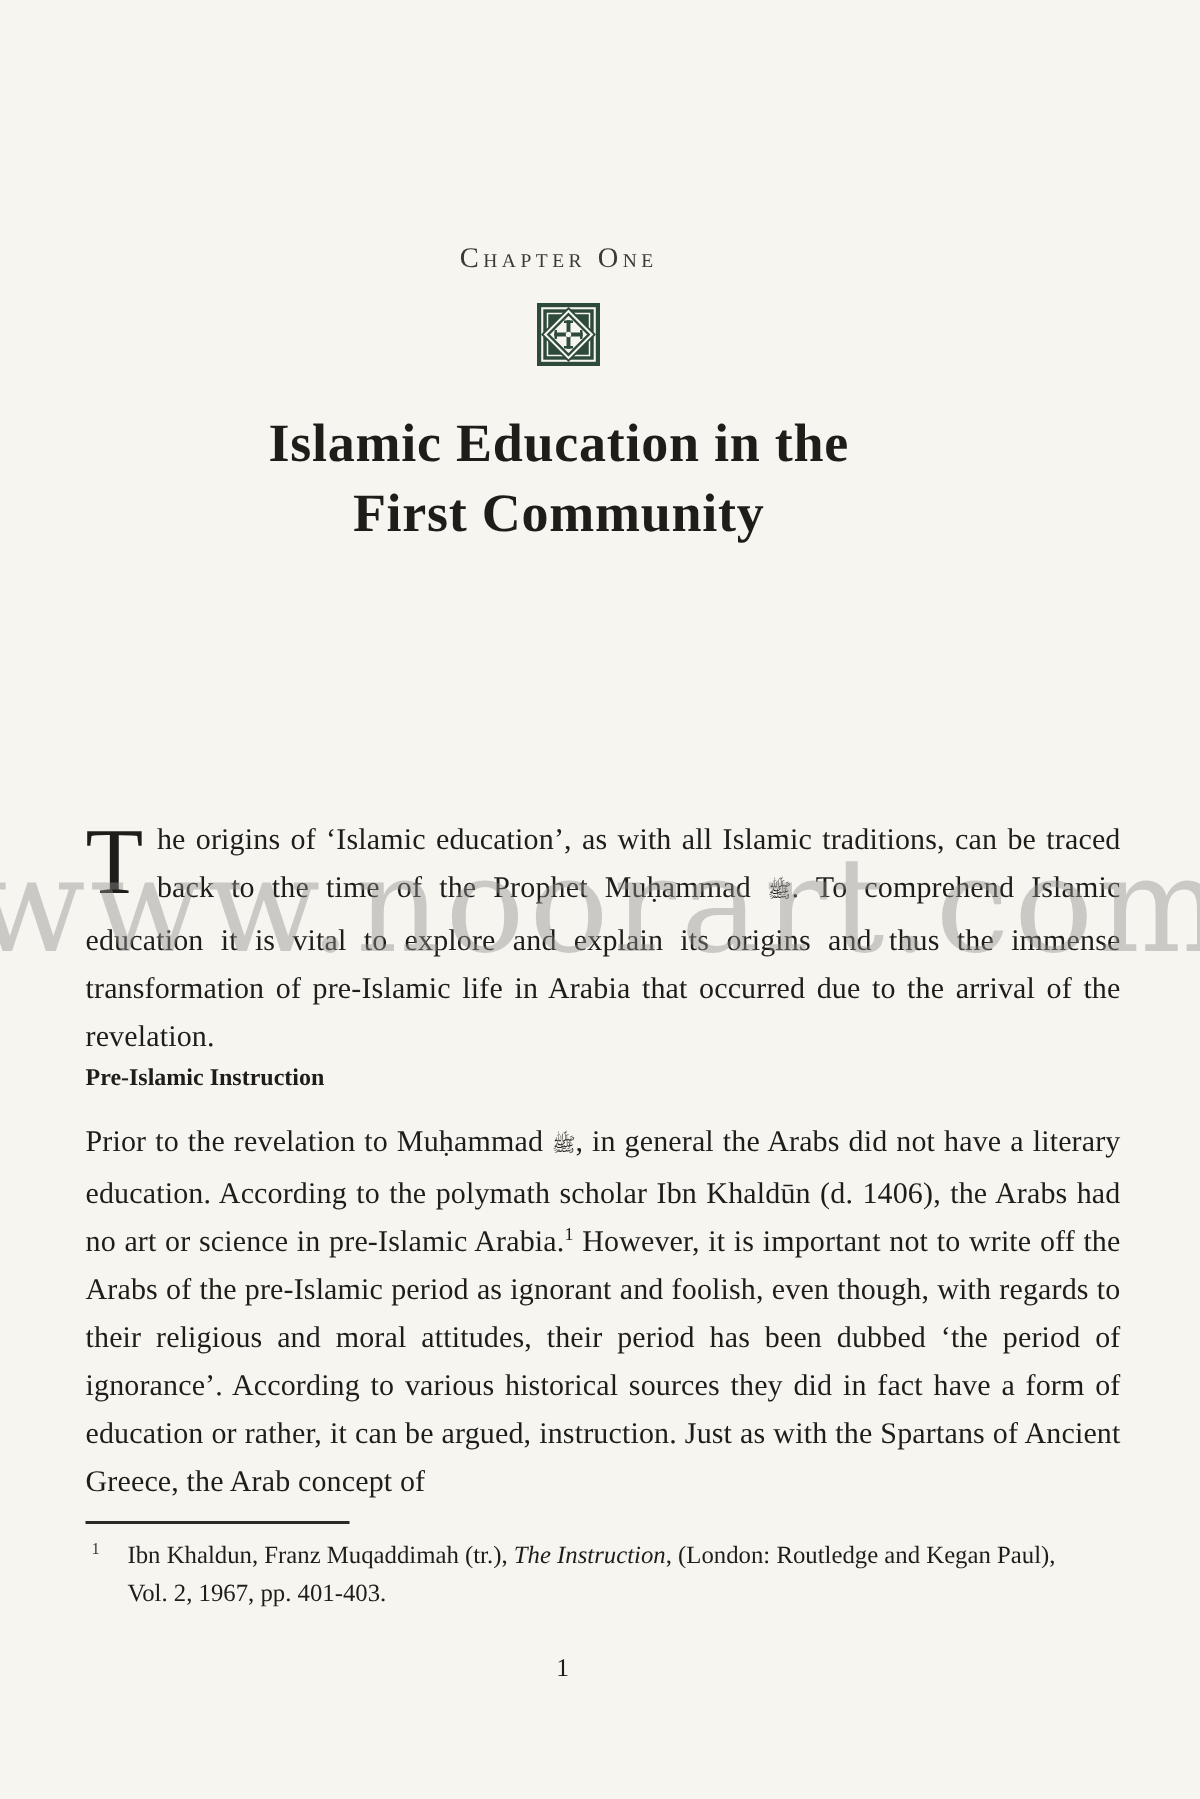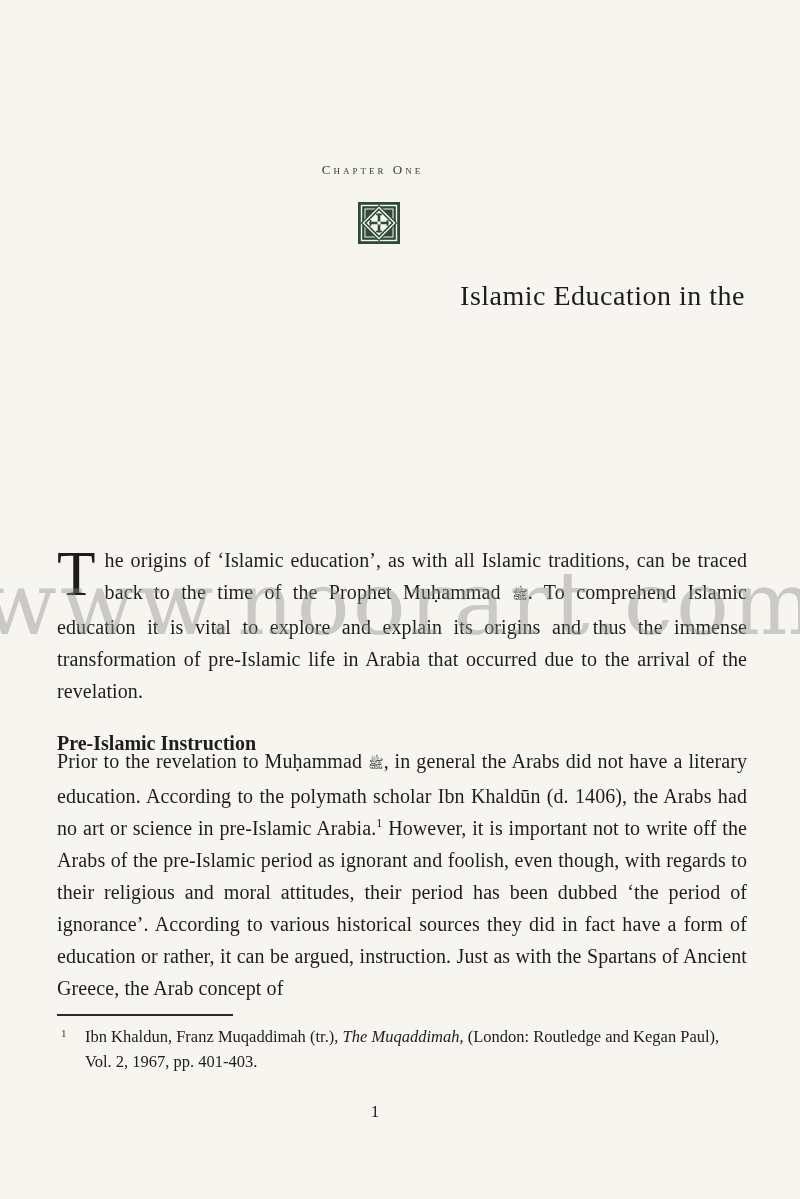--- a/index.html
+++ b/index.html
@@ -17,50 +17,50 @@
     background:var(--page-bg);
     overflow:hidden;
     font-family:"Liberation Serif","DejaVu Serif",serif;
     color:var(--text-color);
   }
   .chapter-label{
     position:absolute;top:162px;left:0;right:55px;
     text-align:center;
     font-variant:small-caps;
     letter-spacing:3px;
-    font-size:13px;
+    font-size:19px;
     color:var(--muted-text);
   }
   .ornament{
     position:absolute;top:201px;left:357px;width:44px;height:44px;
   }
   .title-block{
     position:absolute;top:272px;left:0;right:55px;
-    text-align:right;
-    font-weight:normal;
-    font-size:28px;
+    text-align:center;
+    font-weight:bold;
+    font-size:36px;
     line-height:47px;
     letter-spacing:0.5px;
   }
   .para{
     position:absolute;left:57px;width:690px;
     font-size:20px;line-height:32px;
     text-align:justify;
     letter-spacing:0.1px;
   }
   .para1{top:524px;}
   .drop-cap{
     float:left;
     font-size:63px;
     line-height:54px;
     padding:3px 9px 0 0;
   }
   .section-heading{
-    position:absolute;top:715px;left:57px;
-    font-size:20px;font-weight:bold;
+    position:absolute;top:697px;left:57px;
+    font-size:16px;font-weight:bold;
   }
   .para2{top:729px;margin-top:16px;}
   .honorific{
     font-family:"DejaVu Sans",sans-serif;
     font-size:13px;
   }
   .fn-ref{
     font-size:12px;
     line-height:0;
     vertical-align:super;
@@ -113,31 +113,32 @@
       <polygon points="22,4.5 39.5,22 22,39.5 4.5,22" style="fill:var(--page-bg);stroke:var(--ornament-green);stroke-width:1.2"></polygon>
       <polygon points="22,8.5 35.5,22 22,35.5 8.5,22" style="fill:none;stroke:var(--ornament-green);stroke-width:1.6"></polygon>
       <path d="M22 12.5 L22 31.5 M12.5 22 L31.5 22" style="fill:none;stroke:var(--ornament-green);stroke-width:2.6"></path>
       <path d="M19 13.5 L25 13.5 M19 30.5 L25 30.5 M13.5 19 L13.5 25 M30.5 19 L30.5 25" style="fill:none;stroke:var(--ornament-green);stroke-width:1.6"></path>
       <circle cx="22" cy="22" r="1.8" style="fill:var(--page-bg)"></circle>
     </svg>
   </div>
 
   <div class="title-block">
     <div>Islamic Education in the</div>
+    <div>First Community</div>
   </div>
 
   <p class="para para1"><span class="drop-cap">T</span><span>he origins of ‘Islamic education’, as with all Islamic traditions, can be traced back to the time of the Prophet Muḥammad </span><span class="honorific">ﷺ</span><span>. To comprehend Islamic education it is vital to explore and explain its origins and thus the immense transformation of pre-Islamic life in Arabia that occurred due to the arrival of the revelation.</span></p>
 
   <h2 class="section-heading">Pre-Islamic Instruction</h2>
 
   <p class="para para2"><span>Prior to the revelation to Muḥammad </span><span class="honorific">ﷺ</span><span>, in general the Arabs did not have a literary education. According to the polymath scholar Ibn Khaldūn (d. 1406), the Arabs had no art or science in pre-Islamic Arabia.</span><sup class="fn-ref">1</sup><span> However, it is important not to write off the Arabs of the pre-Islamic period as ignorant and foolish, even though, with regards to their religious and moral attitudes, their period has been dubbed ‘the period of ignorance’. According to various historical sources they did in fact have a form of education or rather, it can be argued, instruction. Just as with the Spartans of Ancient Greece, the Arab concept of</span></p>
 
   <div class="footnote-rule"></div>
 
   <div class="footnote">
-    <span class="marker">1</span><span>Ibn Khaldun, Franz Muqaddimah (tr.), </span><span class="italic">The Muqaddimah</span><span>, (London: Routledge and Kegan Paul), Vol. 2, 1967, pp. 401-403.</span>
+    <span class="marker">1</span><span>Ibn Khaldun, Franz Muqaddimah (tr.), </span><span class="italic">The Instruction</span><span>, (London: Routledge and Kegan Paul), Vol. 2, 1967, pp. 401-403.</span>
   </div>
 
   <div class="page-number">1</div>
 
   <div class="watermark">www.noorart.com</div>
 
 </div>
 
 </body></html>

